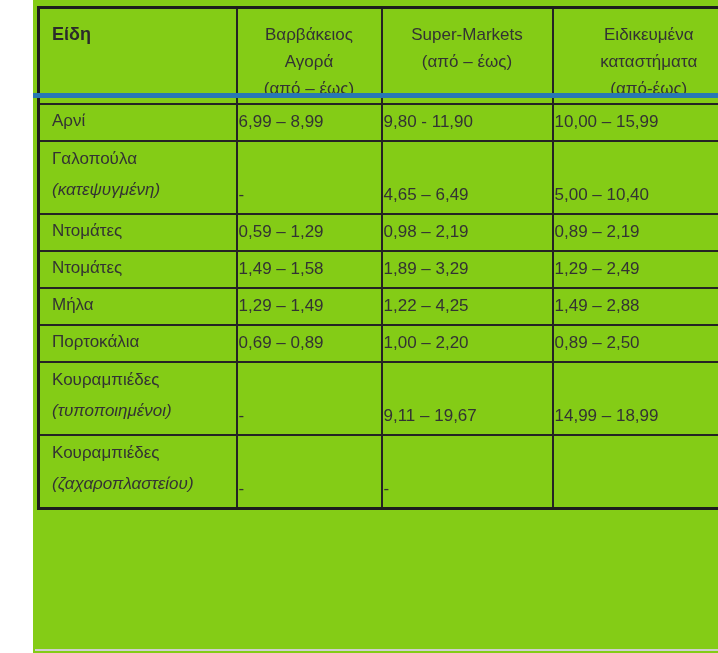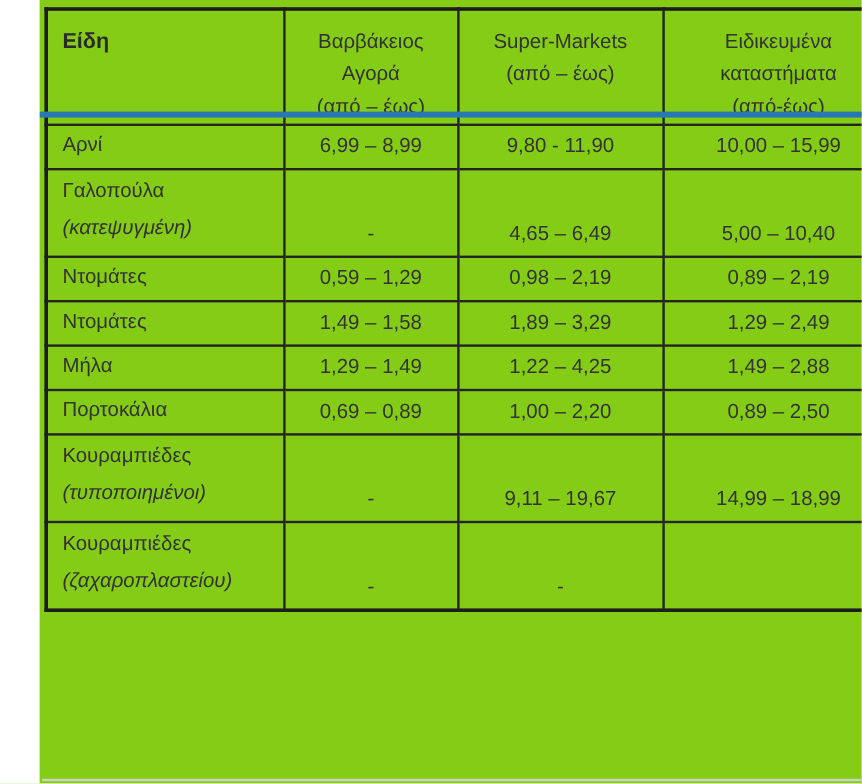--- a/index.html
+++ b/index.html
@@ -55,21 +55,21 @@
     vertical-align: bottom;
     padding-bottom: 8px;
   }
   td.item-cell {
     text-align: left;
     padding-left: 12px;
     padding-right: 18px;
     line-height: 22px;
   }
   tr.tall td.item-cell { line-height: 31px; padding-right: 38px; }
-  td.price { text-align: center; }
+  td.price { text-align: left; }
   .note { font-style: italic; }
   .note.block { display: block; }
   
   .header-separator {
     position: absolute;
     left: 0px;
     top: 93px;
     width: 714px;
     height: 5px;
     background: #2878b4;

